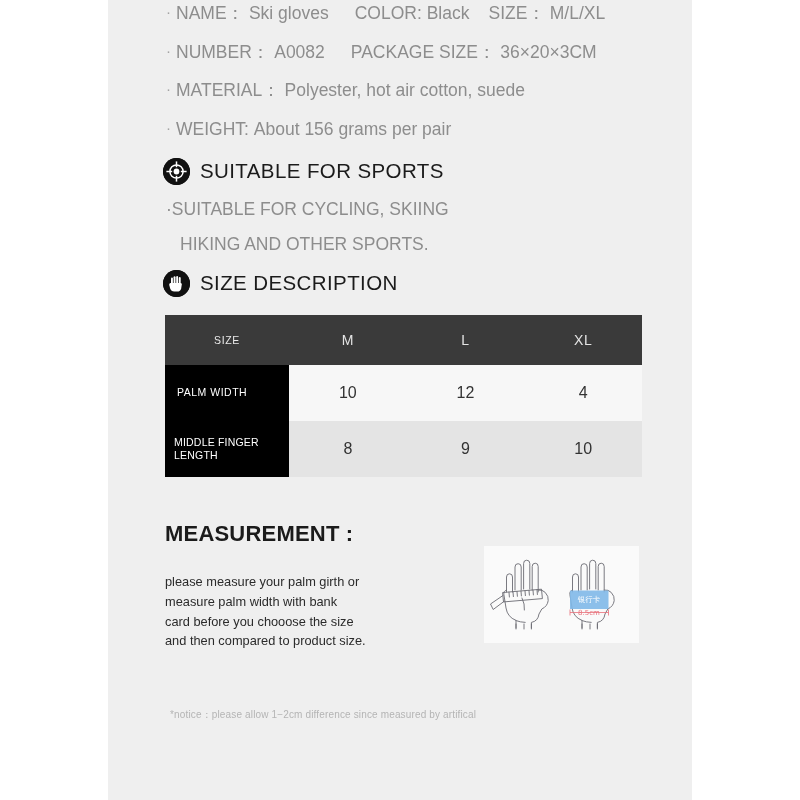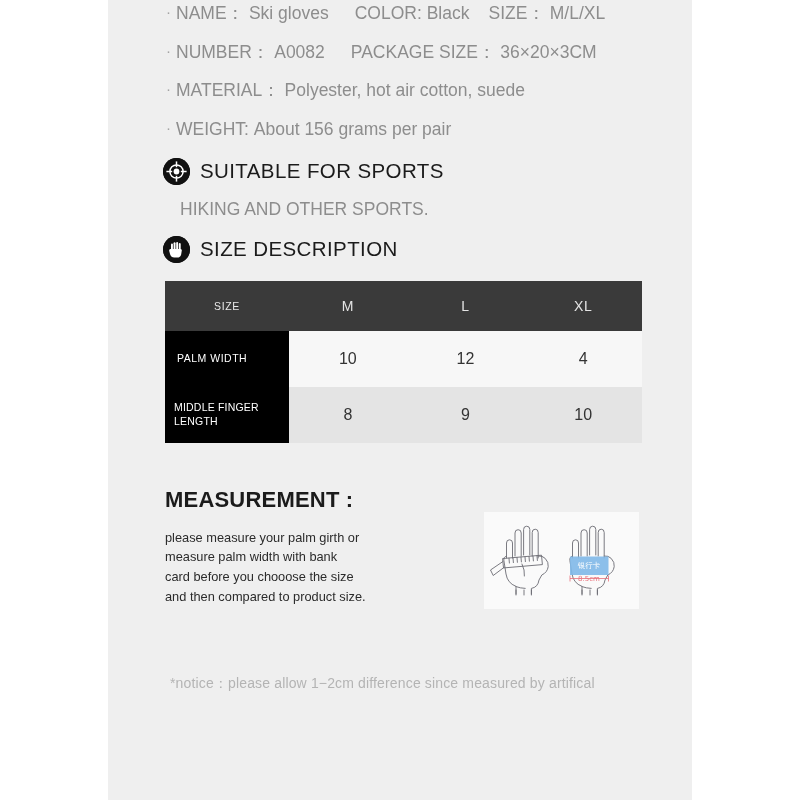--- a/index.html
+++ b/index.html
@@ -168,42 +168,42 @@
     height: 140px;
   }
   .measure-title {
     font-size: 22px;
     font-weight: bold;
     color: #1b1b1b;
     line-height: 1;
     letter-spacing: 0.2px;
   }
   .measure-body {
-    margin-top: 17px;
+    margin-top: 27px;
     font-size: 12.8px;
     color: #2b2b2b;
     line-height: 1.55;
   }
   .measure-body div { white-space: nowrap; }
 
   .illus {
     position: absolute;
     left: 376px;
     top: 23px;
     width: 155px;
     height: 97px;
     background: #fafafa;
   }
   .illus svg { display: block; }
 
   
   .notice {
     padding-left: 62px;
     margin-top: 47px;
-    font-size: 14px;
+    font-size: 10px;
     color: #b4b4b4;
     line-height: 1;
     white-space: nowrap;
     letter-spacing: 0.15px;
   }
 </style>
 </head>
 <body>
 
 <div id="page">
@@ -235,20 +235,23 @@
             <line x1="13.5" y1="3.4" x2="13.5" y2="9.2" stroke="#ffffff" stroke-width="1.5"></line>
             <line x1="13.5" y1="17.8" x2="13.5" y2="23.6" stroke="#ffffff" stroke-width="1.5"></line>
             <line x1="3.4" y1="13.5" x2="9.2" y2="13.5" stroke="#ffffff" stroke-width="1.5"></line>
             <line x1="17.8" y1="13.5" x2="23.6" y2="13.5" stroke="#ffffff" stroke-width="1.5"></line>
           </svg>
         </span>
         <span class="head-title">SUITABLE FOR SPORTS</span>
       </div>
 
       <div class="sports-list">
+        <div class="sports-line">
+          <span class="dot">·</span><span>SUITABLE FOR CYCLING, SKIING</span>
+        </div>
         <div class="sports-line indent">
           <span>HIKING AND OTHER SPORTS.</span>
         </div>
       </div>
 
       <div class="section-head" style="margin-top:12px;">
         <span class="head-icon">
           <svg width="27" height="27" viewBox="0 0 27 27">
             <circle cx="13.5" cy="13.5" r="13.5" fill="#111111"></circle>
             <g fill="#ffffff">

